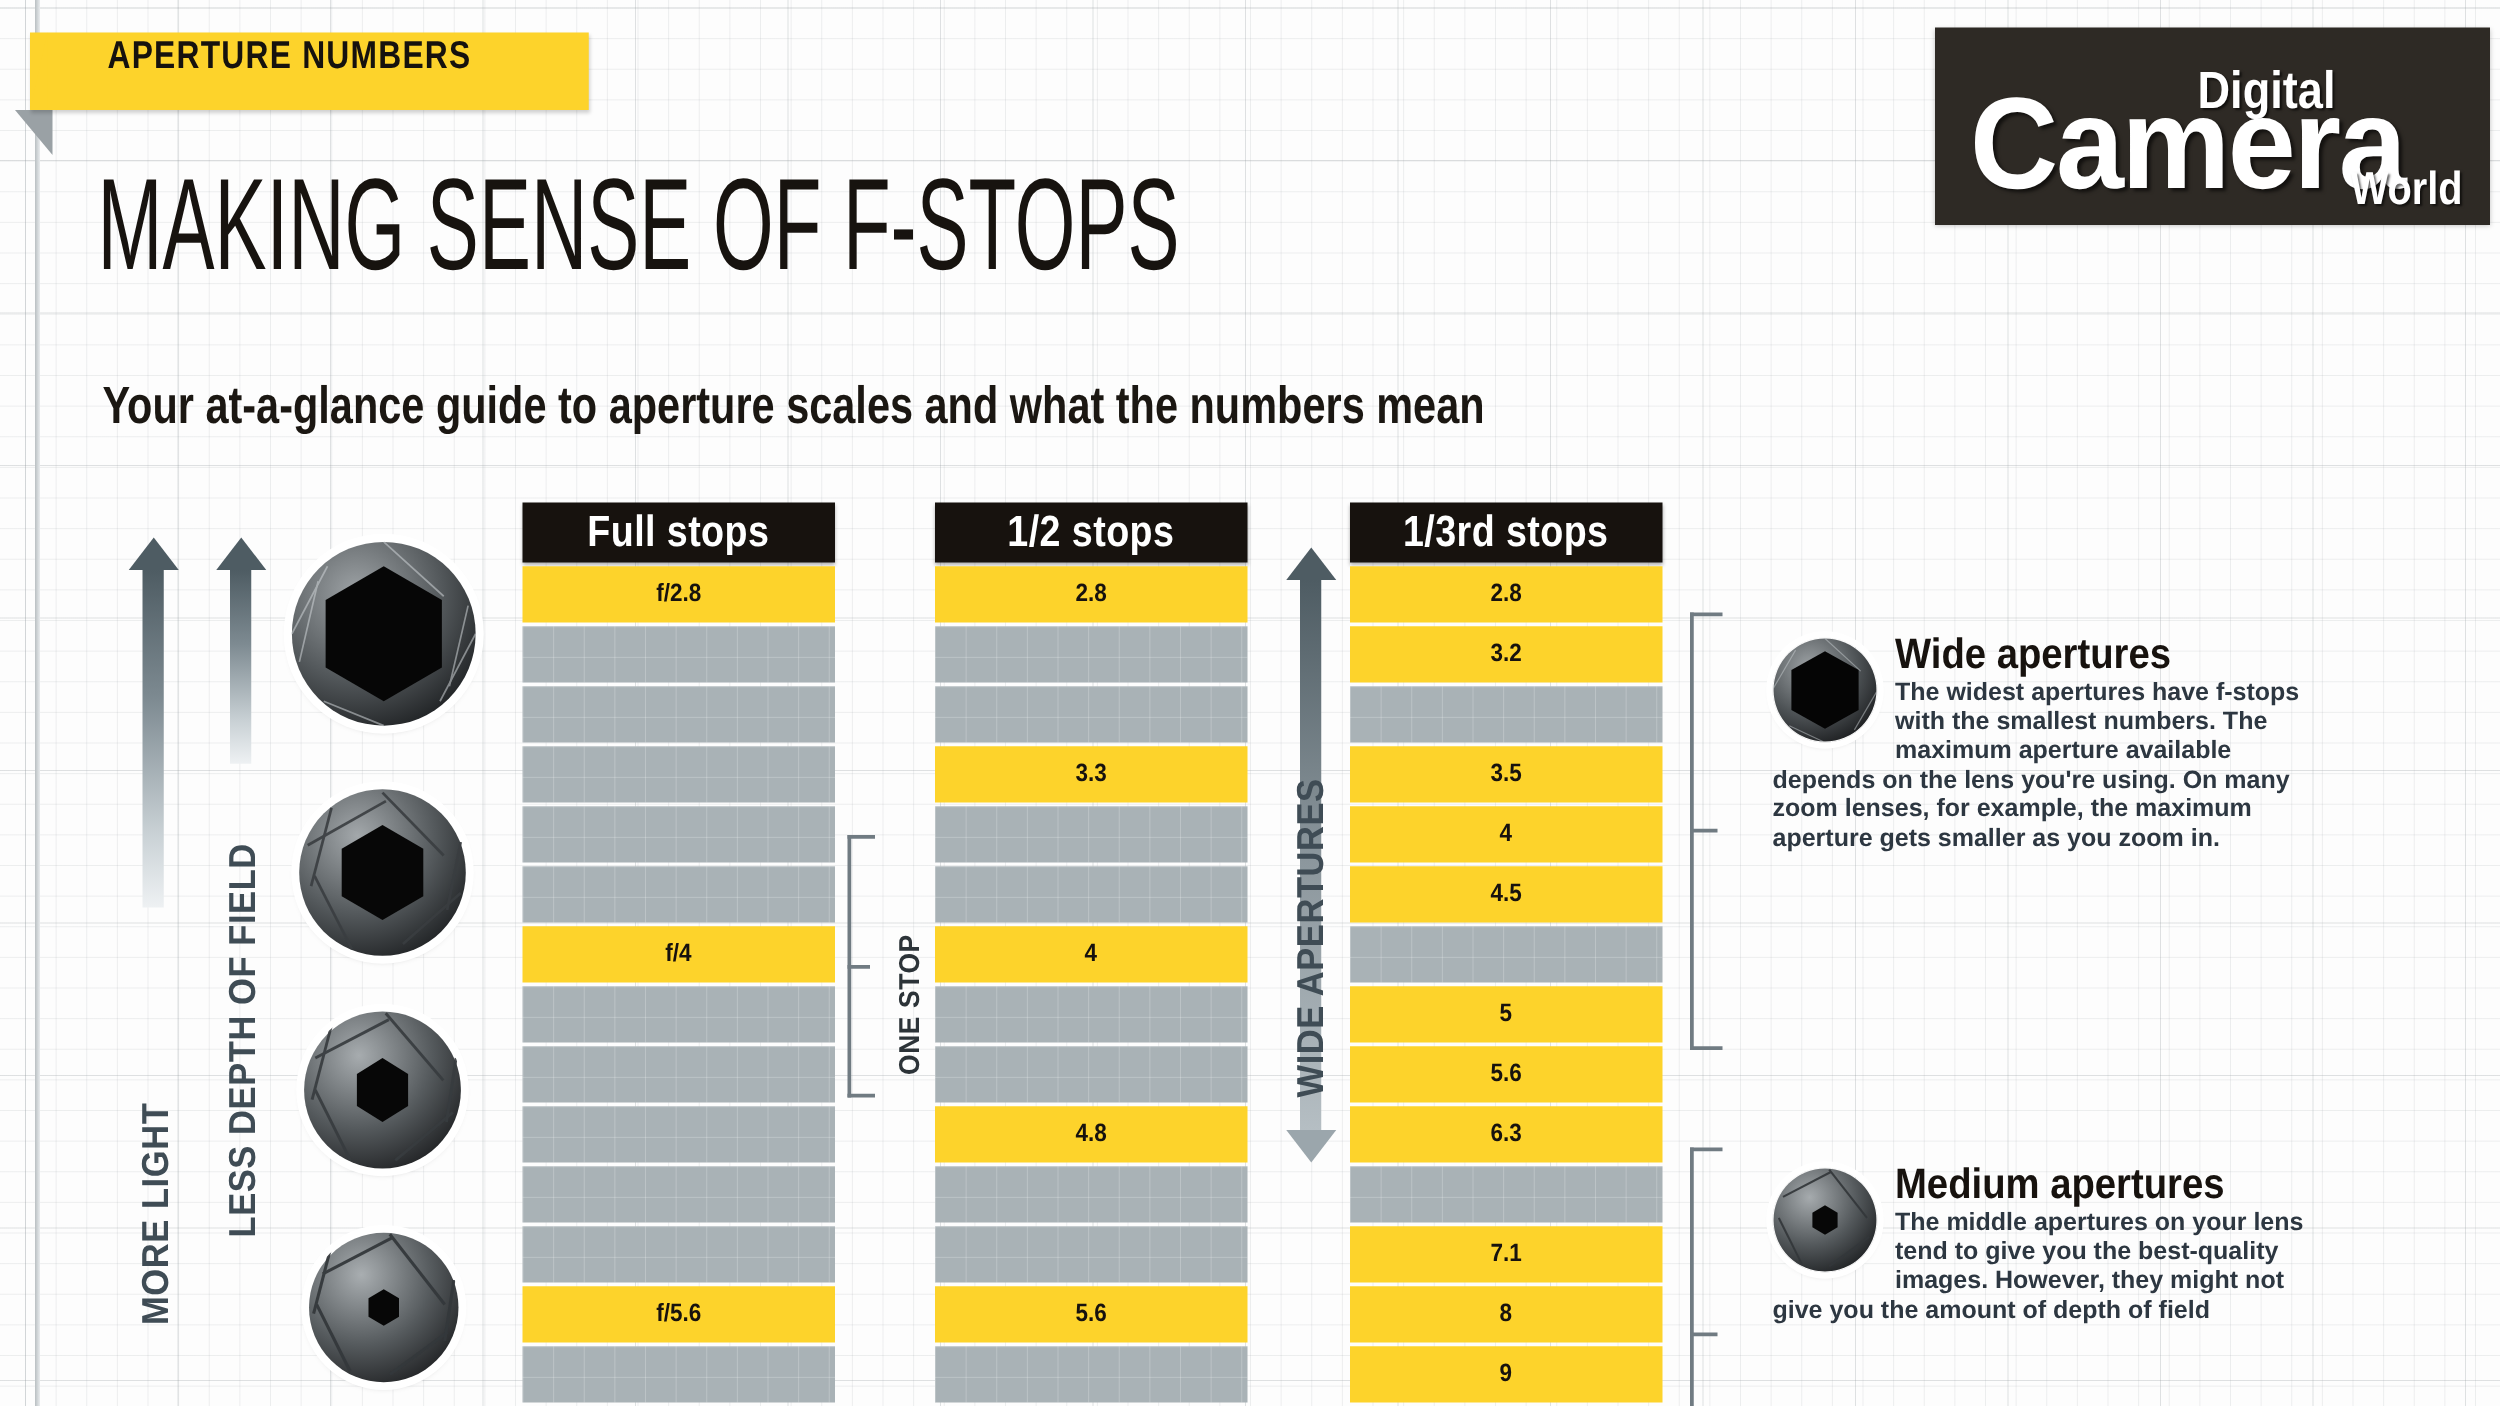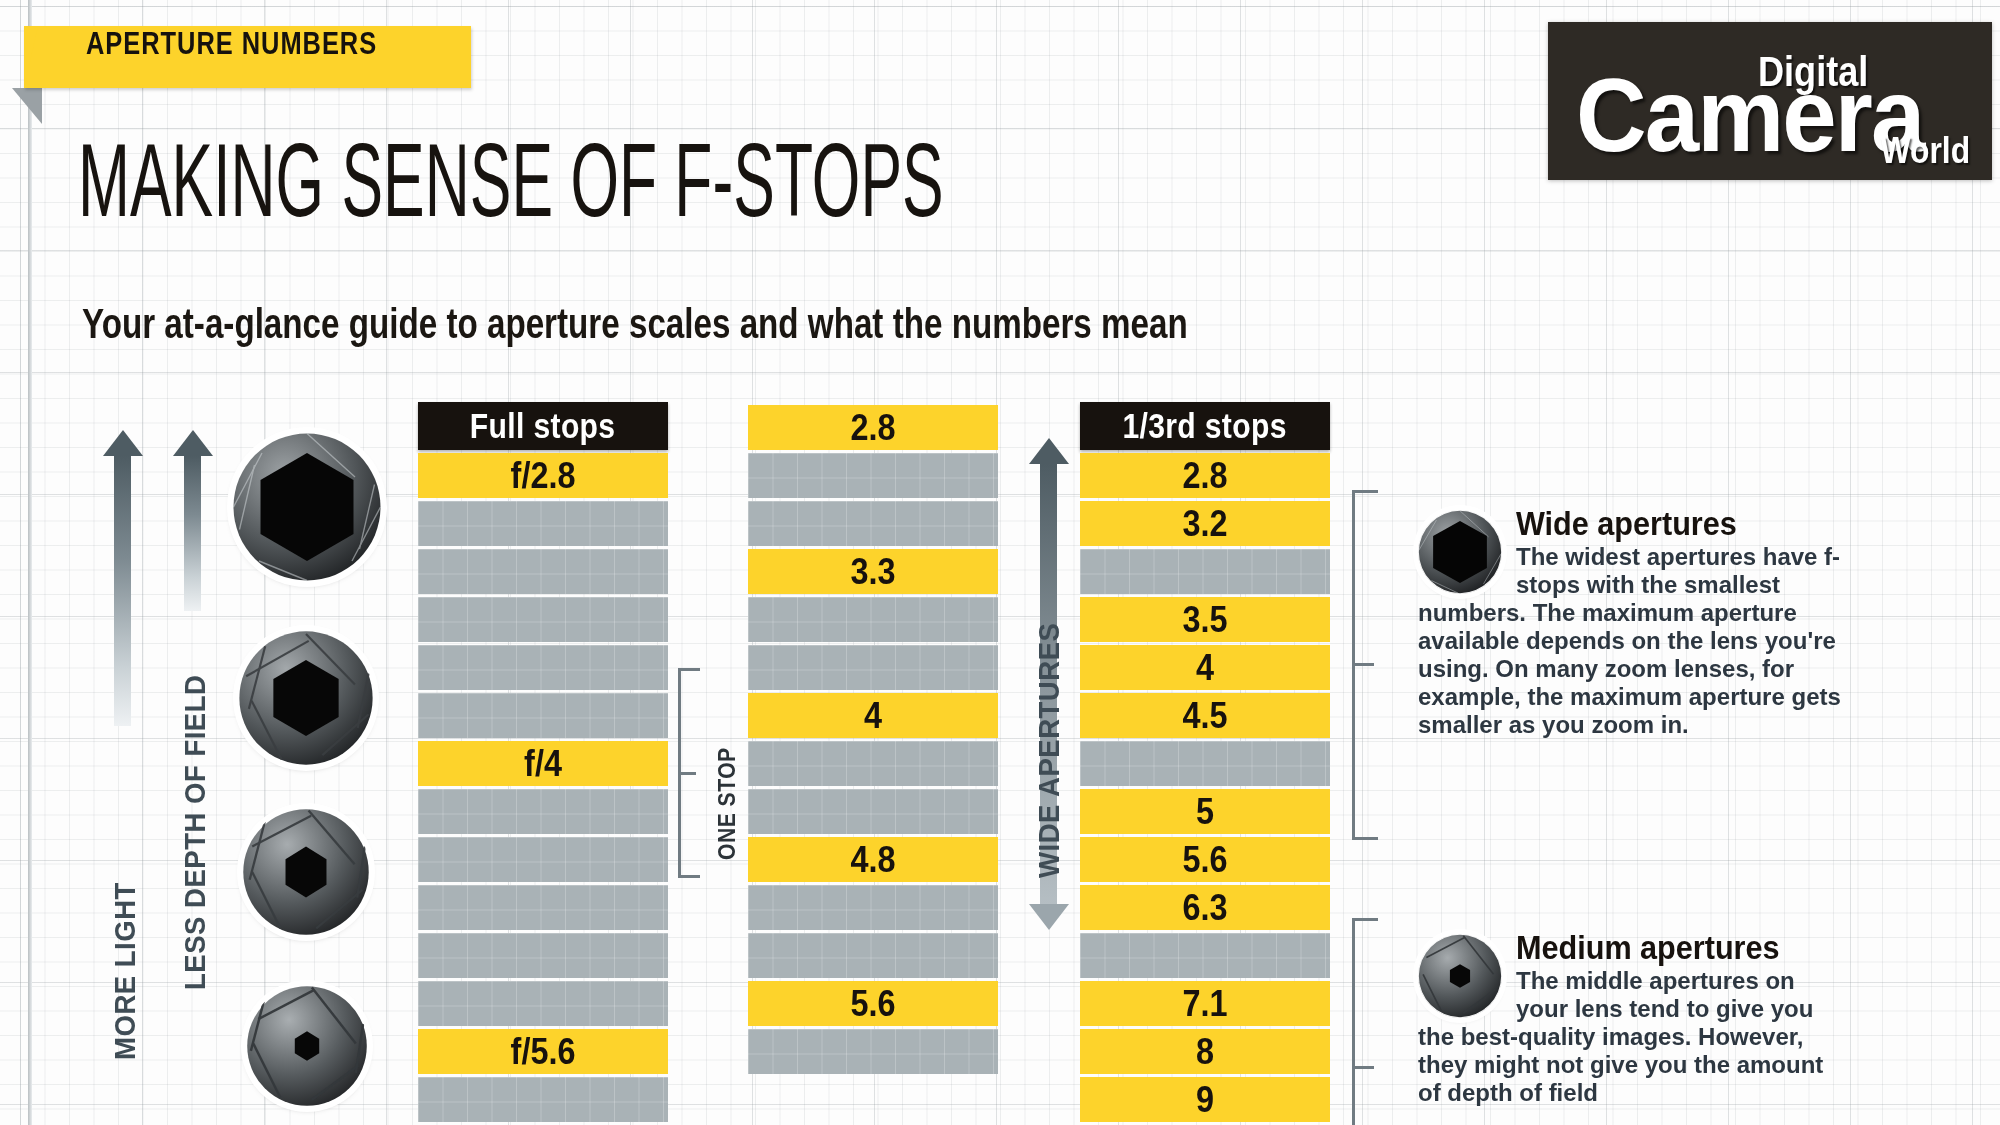--- a/index.html
+++ b/index.html
@@ -199,21 +199,21 @@
     line-height: 48px;
     letter-spacing: 0.4px;
     box-shadow: 0 2px 3px rgba(0,0,0,0.3);
   }
   .col-head span { display:inline-block; transform: scaleX(0.86); }
   .band {
     height: 45px;
     margin-top: 3px;
     text-align: center;
     font-weight: 900;
-    font-size: 36px;
+    font-size: 20px;
     color: #17120e;
     line-height: 45px;
   }
   .band.y { background: #fdd32b; }
   .band.g {
     background: #a9b2b6;
     background-image:
       linear-gradient(to right, rgba(255,255,255,0.22) 1px, transparent 1px),
       linear-gradient(to bottom, rgba(255,255,255,0.22) 1px, transparent 1px);
     background-size: 24.5px 24.5px, 24.5px 24.5px;
@@ -273,21 +273,21 @@
   .note h3 {
     font-size: 34px;
     font-weight: 900;
     color: #17120e;
     letter-spacing: 0px;
     line-height: 1.02;
     margin-bottom: 2px;
   }
   .note h3 span { display:inline-block; transform: scaleX(0.90); transform-origin:left; }
   .note p {
-    font-size: 24px;
+    font-size: 20px;
     font-weight: 600;
     color: #2d3741;
     line-height: 1.17;
   }
   .clearfix::after { content:""; display:block; clear:both; }
 </style>
 </head>
 <body>
 
 <div id="page"></div>
@@ -428,20 +428,21 @@
       <div class="band y"><span>f/5.6</span></div>
       <div class="band g"></div>
     </div>
 </div>
 
 <div id="onestop-bracket" style="left:678px; top:668px; height:210px;"></div>
 <div id="onestop-tick" style="left:678px; top:772px;"></div>
 <div id="onestop-label" style="left:714px; top:860px;">ONE STOP</div>
 
 <div class="scale-col" style="left:748px; top:402px; width:250px;">
+  <div class="col-head"><span>1/2 stops</span></div>
   <div id="rows-1">
       <div class="band y"><span>2.8</span></div>
       <div class="band g"></div>
       <div class="band g"></div>
       <div class="band y"><span>3.3</span></div>
       <div class="band g"></div>
       <div class="band g"></div>
       <div class="band y"><span>4</span></div>
       <div class="band g"></div>
       <div class="band g"></div>

